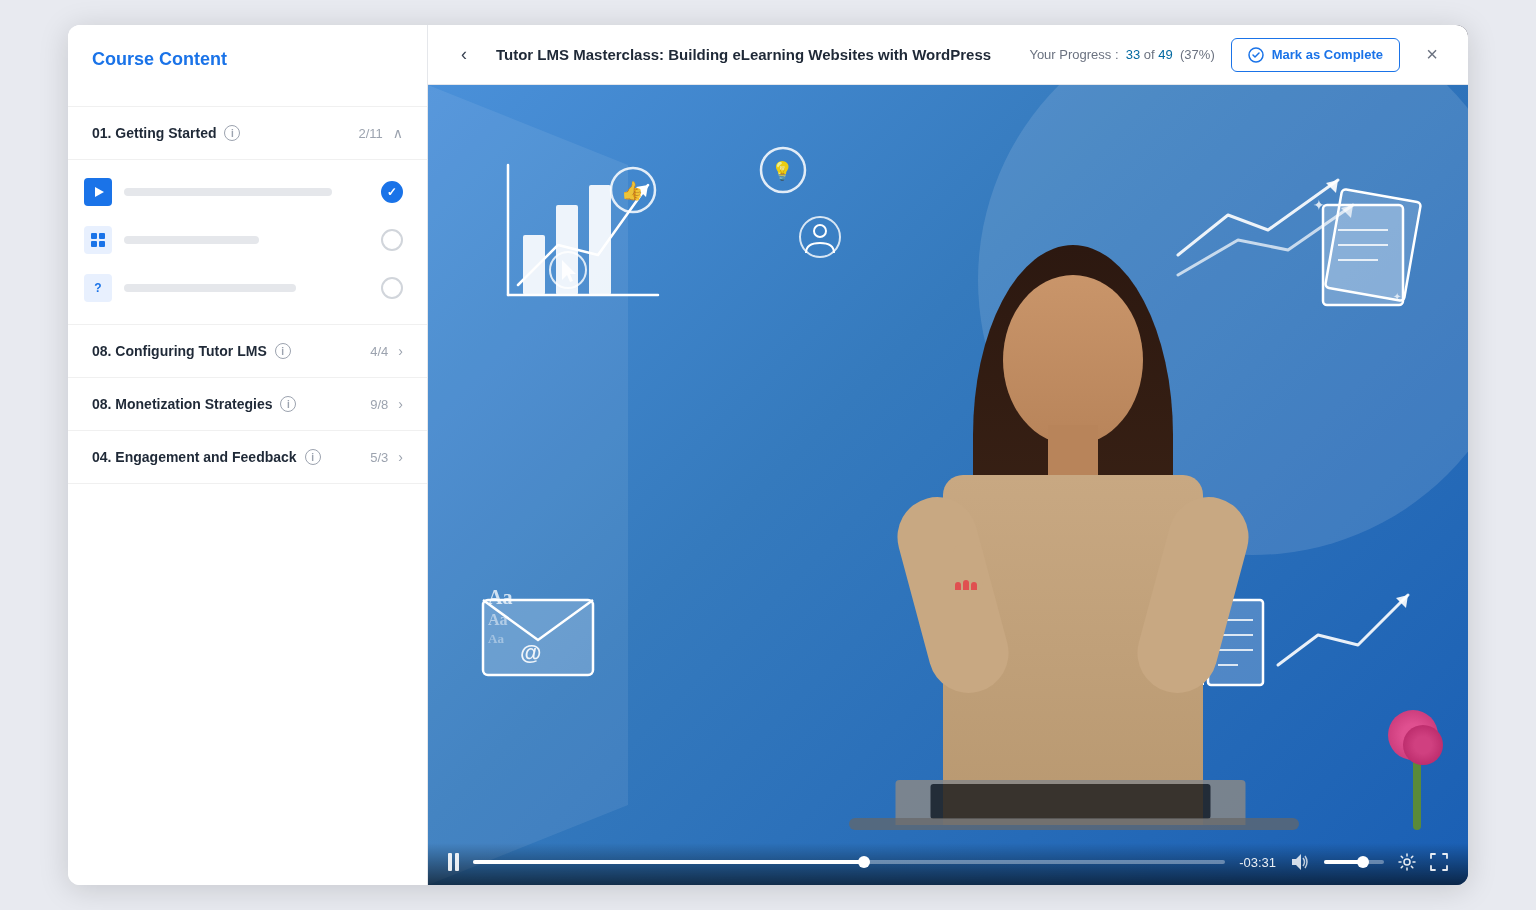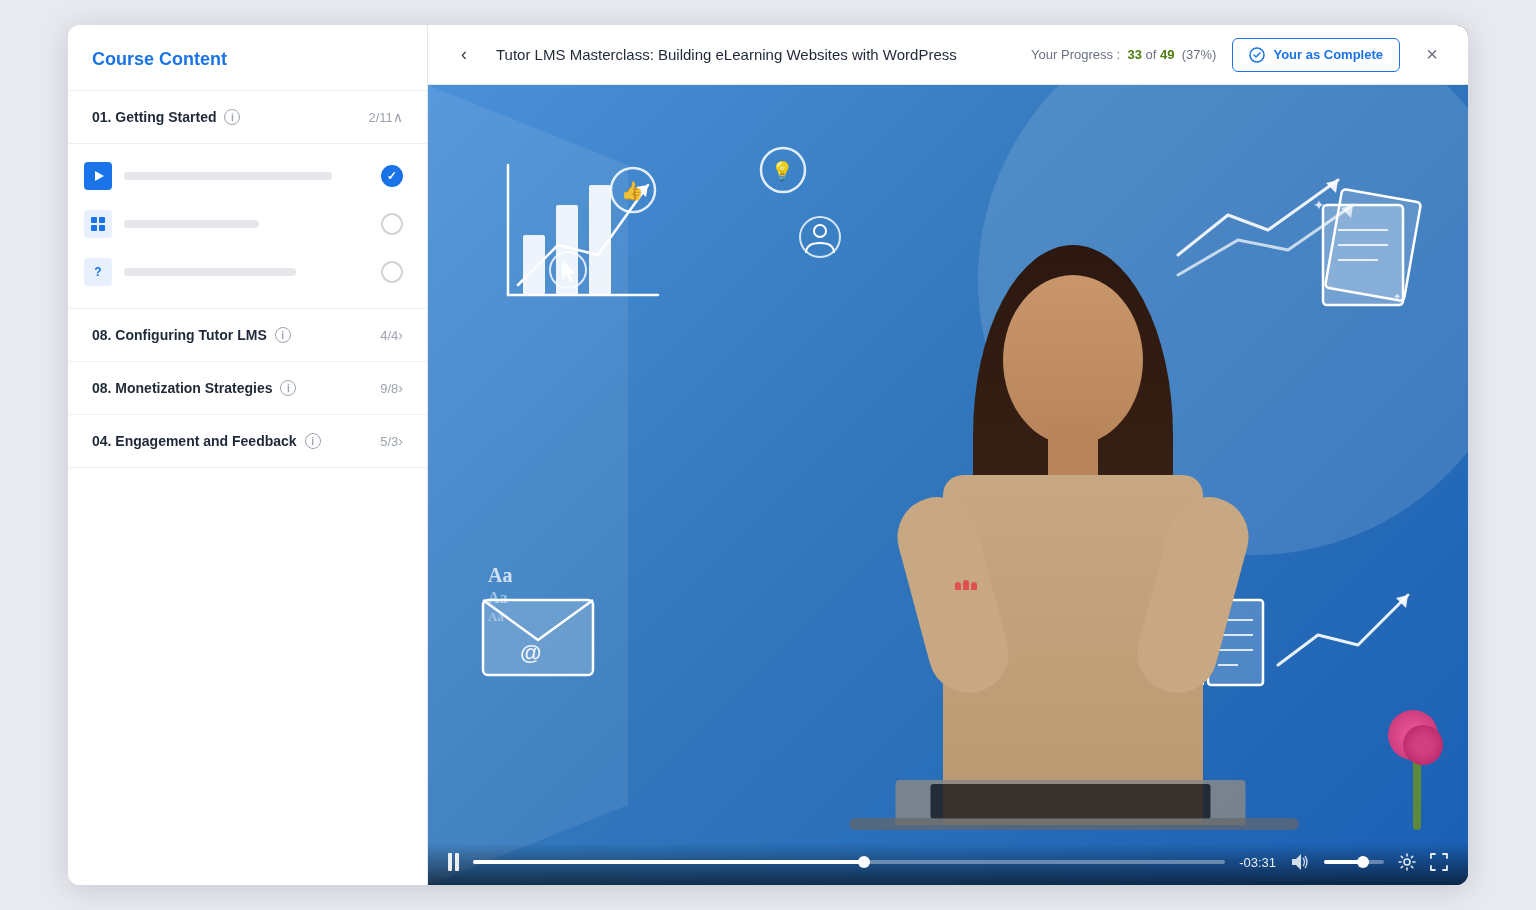--- a/index.html
+++ b/index.html
@@ -31,21 +31,21 @@
       background: #fff;
       border-right: 1px solid #e5e7eb;
       overflow-y: auto;
       padding: 0;
     }
 
     .sidebar-title {
       font-size: 18px;
       font-weight: 700;
       color: #1a73e8;
-      padding: 24px 24px 20px;
+      padding: 24px 24px 36px;
       border-bottom: 1px solid #f0f0f0;
     }
 
     .section-header {
       display: flex;
       align-items: center;
       justify-content: space-between;
       padding: 18px 24px;
       border-bottom: 1px solid #f0f0f0;
       cursor: pointer;
@@ -69,20 +69,21 @@
       align-items: center;
       justify-content: center;
       font-size: 10px;
       color: #9ca3af;
       font-weight: 700;
     }
 
     .section-right {
       display: flex;
       align-items: center;
+      gap: 10px;
       color: #9ca3af;
       font-size: 13px;
     }
 
     .chevron-icon {
       font-size: 14px;
       color: #9ca3af;
     }
 
     
@@ -212,32 +213,32 @@
       justify-content: center;
       border-radius: 6px;
       cursor: pointer;
       color: #374151;
       font-size: 18px;
     }
 
     .video-title {
       flex: 1;
       font-size: 15px;
-      font-weight: 400;
+      font-weight: 700;
       color: #1f2937;
     }
 
     .progress-text {
       font-size: 13px;
       color: #6b7280;
       white-space: nowrap;
     }
     .progress-text strong {
-      color: #4d7c0f;
-      font-weight: 700;
+      color: #0369a1;
+      font-weight: 400;
     }
 
     .mark-complete-btn {
       display: flex;
       align-items: center;
       gap: 8px;
       padding: 8px 16px;
       border: 1.5px solid #1a73e8;
       border-radius: 6px;
       background: transparent;
@@ -452,21 +453,21 @@
     
     .trend2-svg {
       position: absolute;
       bottom: 200px;
       right: 50px;
     }
 
     
     .aa-group {
       position: absolute;
-      bottom: 260px;
+      bottom: 238px;
       left: 60px;
       display: flex;
       flex-direction: column;
       gap: 2px;
     }
     .aa-text {
       font-size: 20px;
       font-weight: 700;
       color: rgba(255,255,255,0.75);
       font-family: serif;
@@ -597,21 +598,21 @@
         &nbsp;<strong>33</strong>
         <span> of </span>
         <strong>49</strong>
         &nbsp;(<span>37%</span>)
       </div>
       <button class="mark-complete-btn">
         <svg width="16" height="16" viewBox="0 0 16 16">
           <circle cx="8" cy="8" r="7" stroke="#1a73e8" stroke-width="1.5" fill="none"></circle>
           <polyline points="5,8 7,10 11,6" stroke="#1a73e8" stroke-width="1.5" fill="none" stroke-linecap="round" stroke-linejoin="round"></polyline>
         </svg>
-        <span>Your as Complete</span>
+        <span>Mark as Complete</span>
       </button>
       <div class="close-btn">×</div>
     </div>
 
     <div class="video-area">
 
       <div class="video-decorations">
         <div class="deco-circle-large"></div>
         <div class="deco-rect-left"></div>
       </div>

